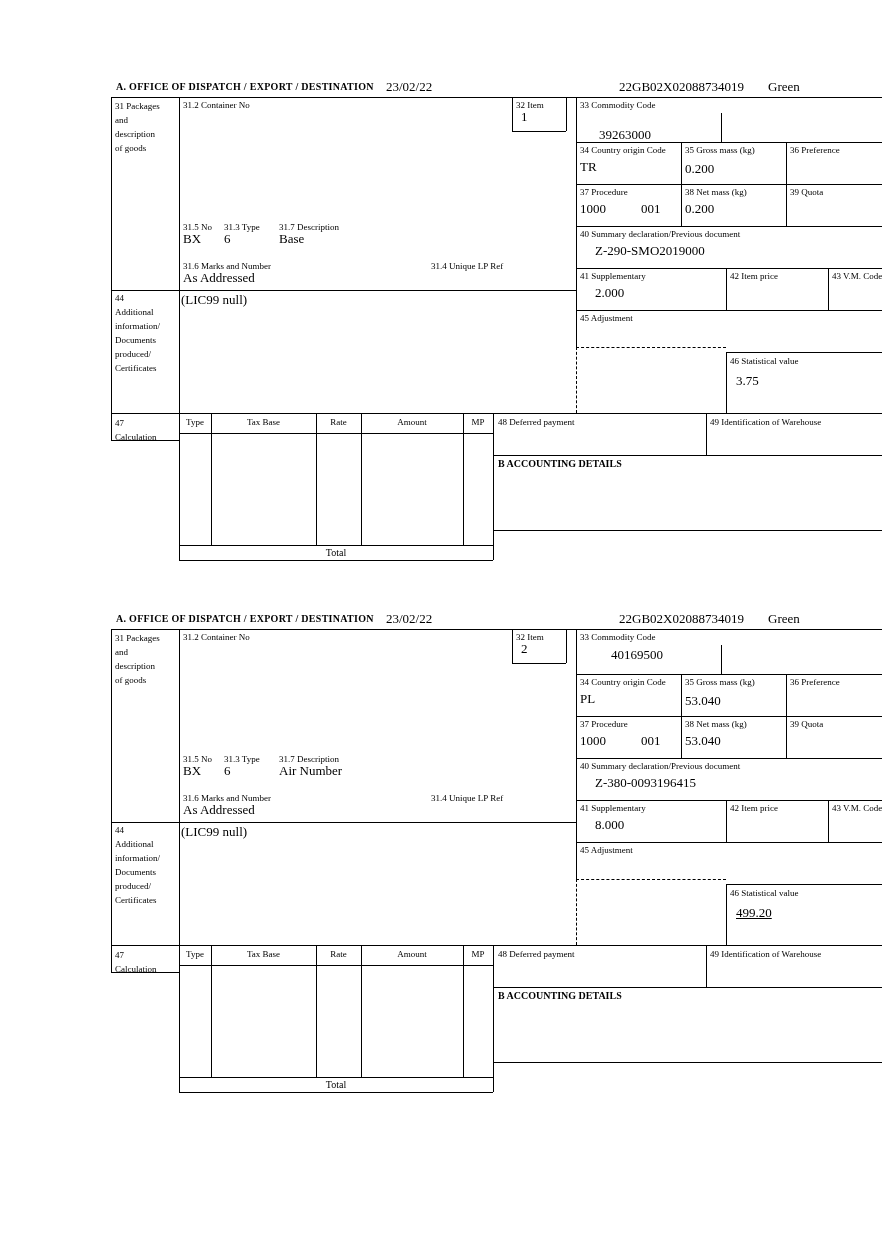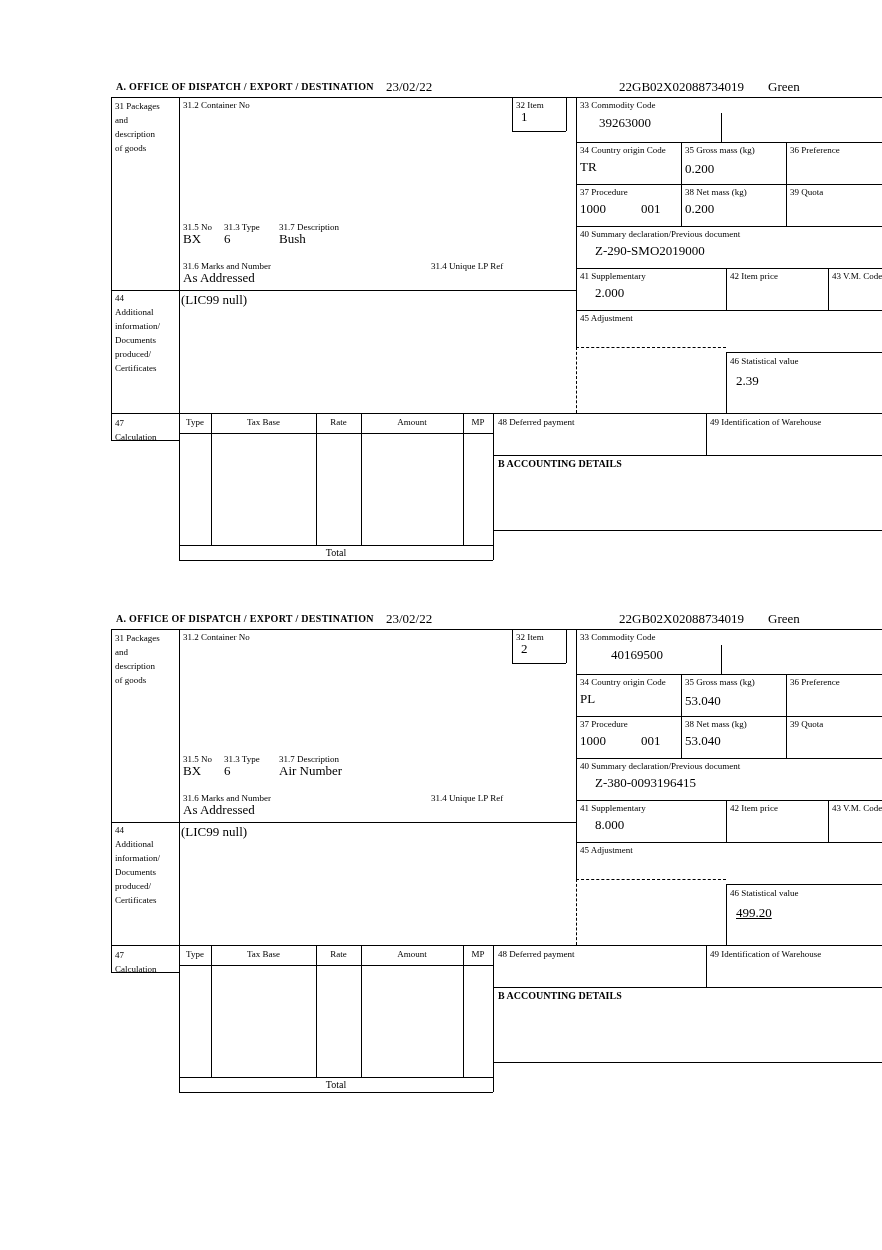--- a/index.html
+++ b/index.html
@@ -86,30 +86,30 @@
 
     <div class="lbl" style="left:152px; top:20px;">31.2 Container No</div>
     <div class="lbl" style="left:485px; top:20px;">32 Item</div>
     <div class="val" style="left:490px; top:30px;">1</div>
 
     <div class="lbl" style="left:152px; top:142px;">31.5 No</div>
     <div class="lbl" style="left:193px; top:142px;">31.3 Type</div>
     <div class="lbl" style="left:248px; top:142px;">31.7 Description</div>
     <div class="val" style="left:152px; top:152px;">BX</div>
     <div class="val" style="left:193px; top:152px;">6</div>
-    <div class="val" style="left:248px; top:152px;">Bush</div>
+    <div class="val" style="left:248px; top:152px;">Base</div>
 
     <div class="lbl" style="left:152px; top:181px;">31.6 Marks and Number</div>
     <div class="lbl" style="left:400px; top:181px;">31.4 Unique LP Ref</div>
     <div class="val" style="left:152px; top:191px;">As Addressed</div>
 
     <div class="val" style="left:150px; top:213px;">(LIC99 null)</div>
 
     <div class="lbl" style="left:549px; top:20px;">33 Commodity Code</div>
-    <div class="val" style="left:568px; top:36px;">39263000</div>
+    <div class="val" style="left:568px; top:48px;">39263000</div>
 
     <div class="lbl" style="left:549px; top:65px;">34 Country origin Code</div>
     <div class="lbl" style="left:654px; top:65px;">35 Gross mass (kg)</div>
     <div class="lbl" style="left:759px; top:65px;">36 Preference</div>
     <div class="val" style="left:549px; top:80px;">TR</div>
     <div class="val" style="left:654px; top:82px;">0.200</div>
 
     <div class="lbl" style="left:549px; top:107px;">37 Procedure</div>
     <div class="lbl" style="left:654px; top:107px;">38 Net mass (kg)</div>
     <div class="lbl" style="left:759px; top:107px;">39 Quota</div>
@@ -121,21 +121,21 @@
     <div class="val" style="left:564px; top:164px;">Z-290-SMO2019000</div>
 
     <div class="lbl" style="left:549px; top:191px;">41 Supplementary</div>
     <div class="lbl" style="left:699px; top:191px;">42 Item price</div>
     <div class="lbl" style="left:801px; top:191px;">43 V.M. Code</div>
     <div class="val" style="left:564px; top:206px;">2.000</div>
 
     <div class="lbl" style="left:549px; top:233px;">45 Adjustment</div>
 
     <div class="lbl" style="left:699px; top:276px;">46 Statistical value</div>
-    <div class="val" style="left:705px; top:294px;">2.39</div>
+    <div class="val" style="left:705px; top:294px;">3.75</div>
 
     <div class="lbl ctr" style="left:148px; top:337px; width:32px;">Type</div>
     <div class="lbl ctr" style="left:180px; top:337px; width:105px;">Tax Base</div>
     <div class="lbl ctr" style="left:285px; top:337px; width:45px;">Rate</div>
     <div class="lbl ctr" style="left:330px; top:337px; width:102px;">Amount</div>
     <div class="lbl ctr" style="left:432px; top:337px; width:30px;">MP</div>
     <div class="ctr" style="left:148px; top:467px; width:314px; font-size:10px;">Total</div>
 
     <div class="lbl" style="left:467px; top:337px;">48 Deferred payment</div>
     <div class="lbl" style="left:679px; top:337px;">49 Identification of Warehouse</div>

